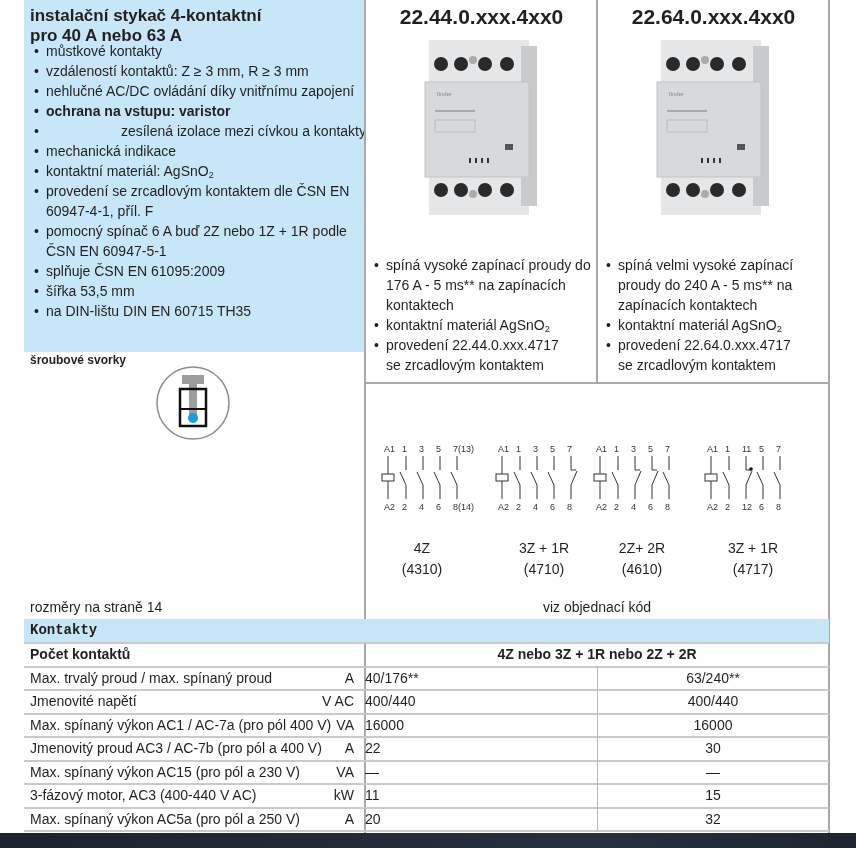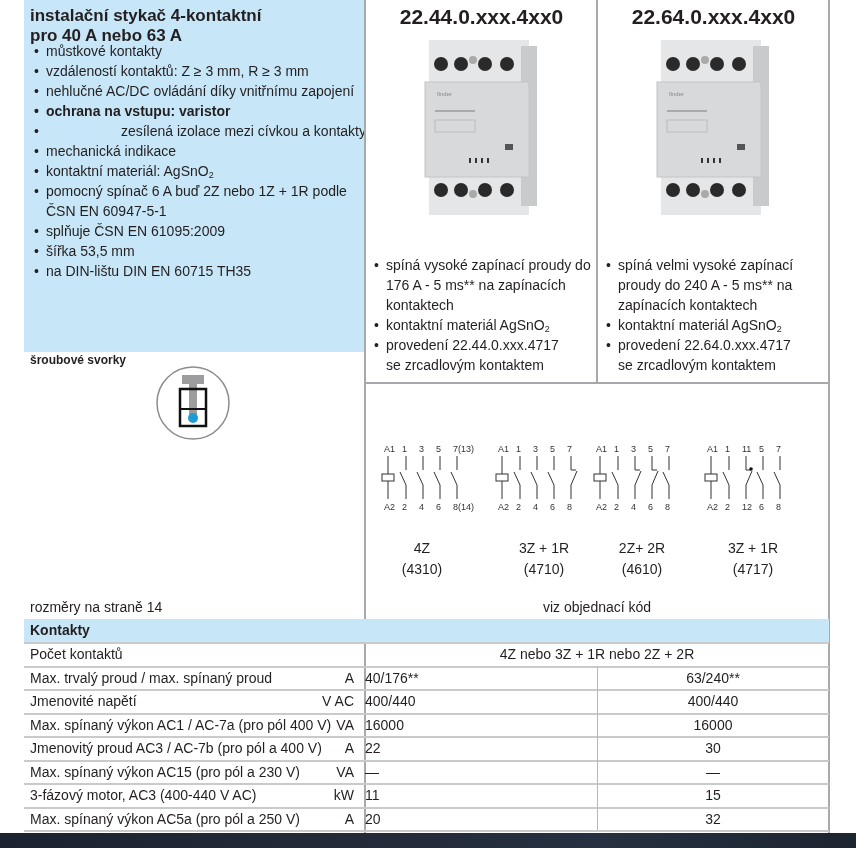--- a/index.html
+++ b/index.html
@@ -47,20 +47,21 @@
     <div>pro 40 A nebo 63 A</div>
   </div>
   <ul id="feature-list">
       <li style="width: 320px;">můstkové kontakty</li>
       <li style="width: 320px;">vzdáleností kontaktů: Z ≥ 3 mm, R ≥ 3 mm</li>
       <li style="width: 320px;">nehlučné AC/DC ovládání díky vnitřnímu zapojení</li>
       <li style="width: 320px; font-weight: bold;">ochrana na vstupu: varistor</li>
       <li style="width: 320px; text-align: right;">zesílená izolace mezi cívkou a kontakty</li>
       <li style="width: 320px;">mechanická indikace</li>
       <li style="width: 320px;">kontaktní materiál: AgSnO<sub>2</sub></li>
+      <li style="width: 320px;">provedení se zrcadlovým kontaktem dle ČSN EN 60947-4-1, příl. F</li>
       <li style="width: 320px;">pomocný spínač 6 A buď 2Z nebo 1Z + 1R podle ČSN EN 60947-5-1</li>
       <li style="width: 320px;">splňuje ČSN EN 61095:2009</li>
       <li style="width: 320px;">šířka 53,5 mm</li>
       <li style="width: 320px;">na DIN-lištu DIN EN 60715 TH35</li>
     </ul>
 </div>
 
 <div id="screw-label" class="abs">šroubové svorky</div>
 <svg id="screw-icon" class="abs" viewBox="0 0 76 76">
   <circle cx="38" cy="38" r="36" fill="#fff" stroke="#8a8c8e" stroke-width="1.5"></circle>
@@ -279,25 +280,25 @@
       <div>(4717)</div>
     </div>
   </div>
 
 <div class="trow" style="top:596px;">
   <span class="lbl">rozměry na straně 14</span>
   <span class="vspan">viz objednací kód</span>
 </div>
 
 <div class="trow" style="top:619px;background:#c7e6f7;">
-  <span class="lbl" style="font-weight:bold;">Kontakty</span>
+  <span class="lbl" style="font-weight:bold;font-family:Liberation Mono, monospace;">Kontakty</span>
 </div>
 
 <div id="table-rows">
-    <div class="trow" style="top: 643px;">
+    <div class="trow" style="top: 643px; font-weight: bold;">
       <span class="lbl">Počet kontaktů</span>
       <span class="vspan">4Z nebo 3Z + 1R nebo 2Z + 2R</span>
     </div>
     <div class="trow" style="top: 666.5px;">
       <div class="hline" style="left: 0px; top: -1px; width: 805px;"></div>
       <span class="lbl">Max. trvalý proud / max. spínaný proud</span>
       <span class="unit">A</span>
       <span class="v1">40/176**</span>
       <span class="v2">63/240**</span>
       <div class="vline" style="left: 573px; top: -1px; height: 24px; width: 1px; background: rgb(181, 183, 185);"></div>

